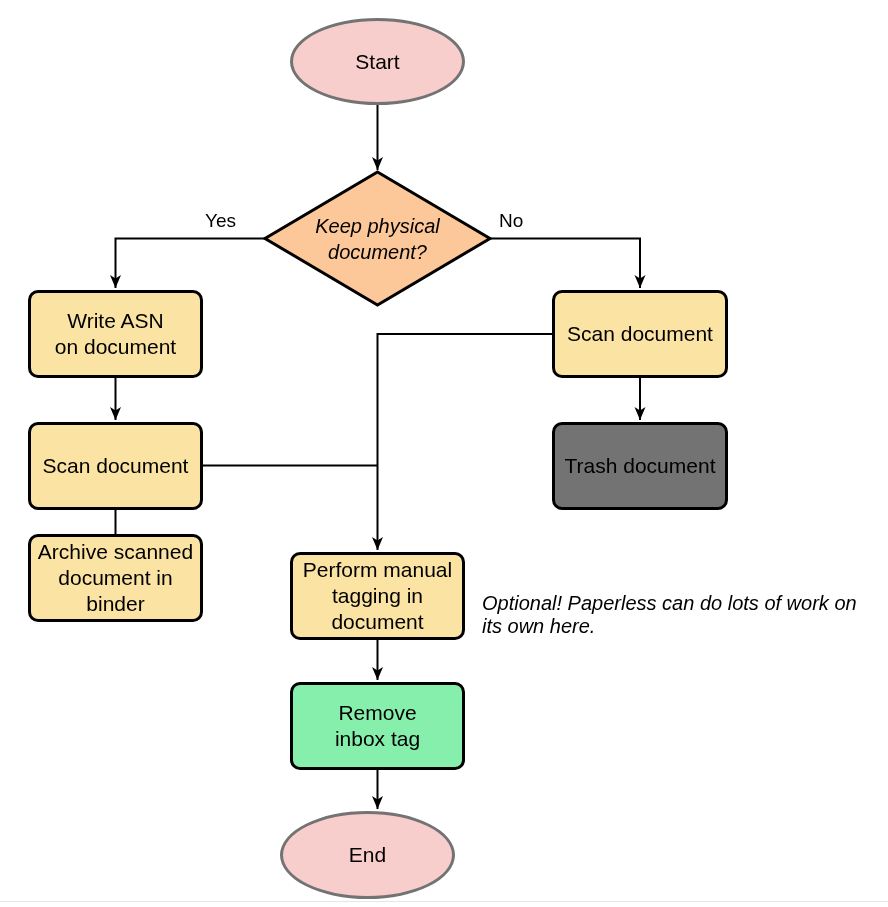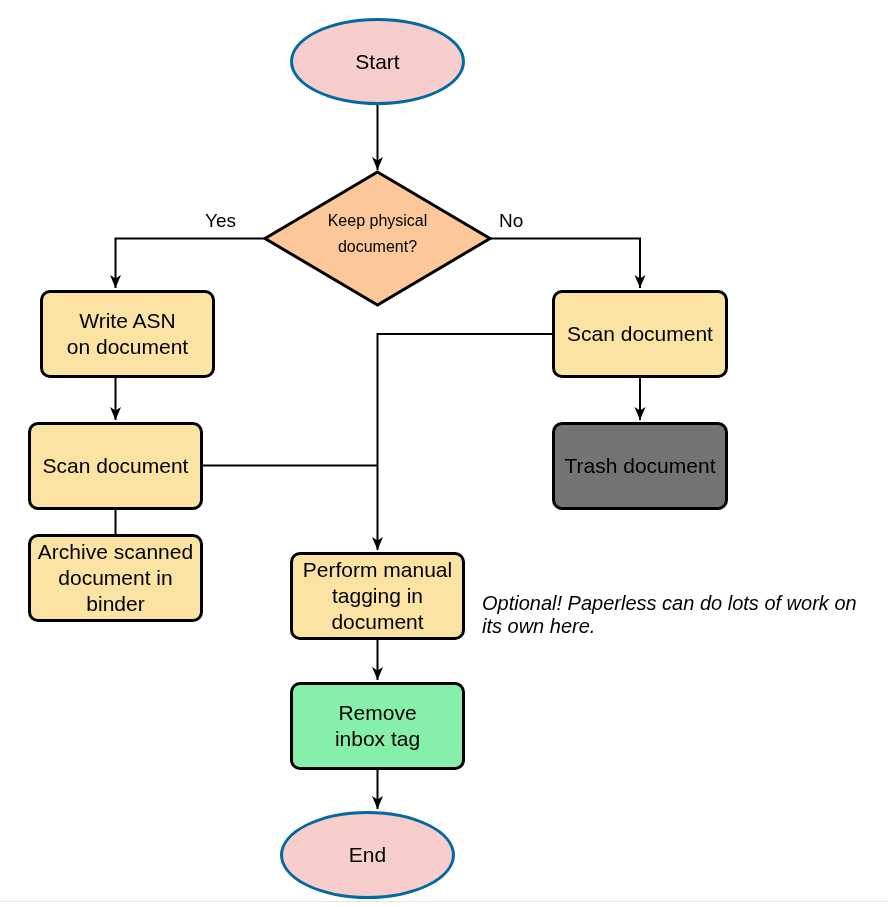--- a/index.html
+++ b/index.html
@@ -32,31 +32,33 @@
     text-align: center;
     font-size: 21px;
     line-height: 26px;
     white-space: pre-line;
   }
   .process {
     border: 3px solid #000000;
     border-radius: 10px;
   }
   .terminator {
-    border: 3px solid #0369a1;
+    border: 3px solid #737373;
     border-radius: 50%;
   }
   .decision-label {
     position: absolute;
     display: flex;
+    align-items: center;
     justify-content: center;
     text-align: center;
-    font-size: 16px;
+    font-size: 20px;
     line-height: 26px;
     white-space: pre-line;
+    font-style: italic;
   }
   .edge-label {
     position: absolute;
     font-size: 19px;
     line-height: 24px;
     text-align: left;
     background: #ffffff;
   }
   .note {
     position: absolute;
@@ -102,21 +104,21 @@
 
   <div class="node terminator" style="left: 290px; top: 18px; width: 175px; height: 87px; background-color: rgb(248, 206, 204);">
     <span>Start</span>
   </div>
 
   <div class="decision-label" style="left:290px; top:208px; width:175px; height:62px;">
     <span>Keep physical
 document?</span>
   </div>
 
-  <div class="node process" style="left: 28px; top: 290px; width: 175px; height: 88px; background-color: rgb(251, 227, 164); margin-left: 12px;">
+  <div class="node process" style="left: 28px; top: 290px; width: 175px; height: 88px; background-color: rgb(251, 227, 164);">
     <span>Write ASN
 on document</span>
   </div>
 
   <div class="node process" style="left: 28px; top: 422px; width: 175px; height: 88px; background-color: rgb(251, 227, 164);">
     <span>Scan document</span>
   </div>
 
   <div class="node process" style="left: 28px; top: 534px; width: 175px; height: 88px; background-color: rgb(251, 227, 164);">
     <span>Archive scanned

